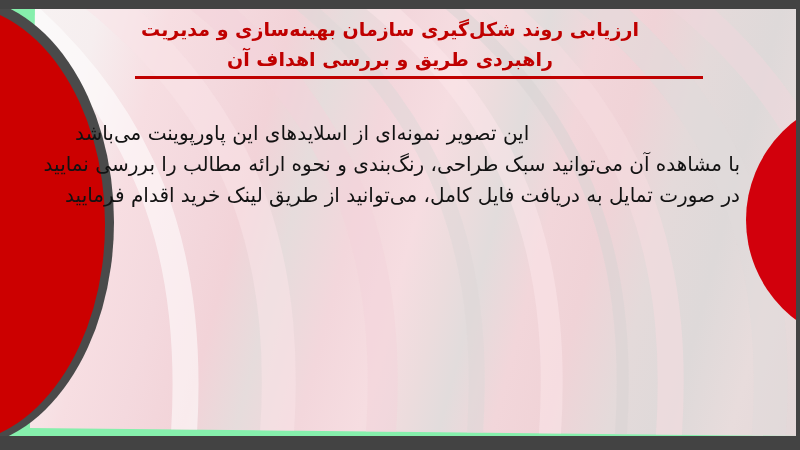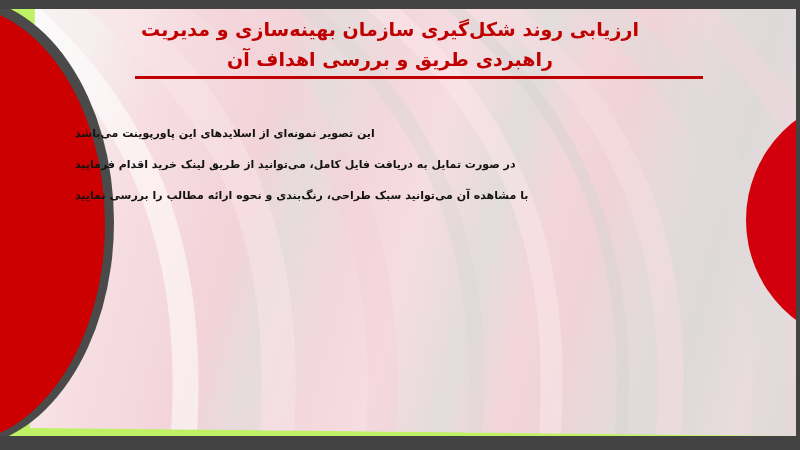--- a/index.html
+++ b/index.html
@@ -12,21 +12,21 @@
     height: 450px;
     overflow: hidden;
     font-family: "DejaVu Sans", sans-serif;
   }
 
   #slide {
     position: relative;
     width: 800px;
     height: 450px;
     overflow: hidden;
-    background: #bef264;
+    background: #86efac;
   }
 
   
   .frame-top {
     position: absolute;
     left: 0; top: 0;
     width: 800px; height: 9px;
     background: #434343;
     z-index: 6;
   }
@@ -160,22 +160,22 @@
   .body-block {
     position: absolute;
     right: 45px;
     top: 110px;
     width: 665px;
     text-align: left;
   }
   .body-line {
     color: #121212;
     font-family: "DejaVu Sans", sans-serif;
-    font-size: 11px;
-    font-weight: bold;
+    font-size: 20px;
+    font-weight: normal;
     line-height: 31px;
     white-space: nowrap;
     direction: rtl;
     text-align: left;
   }
 </style>
 </head>
 <body>
 
 <div id="slide">
@@ -212,18 +212,18 @@
 
     <div class="title-block">
       <div class="title-line">ارزیابی روند شکل‌گیری سازمان بهینه‌سازی و مدیریت</div>
       <div class="title-line">راهبردی طریق و بررسی اهداف آن</div>
     </div>
 
     <div class="title-rule"></div>
 
     <div class="body-block">
       <div class="body-line">این تصویر نمونه‌ای از اسلایدهای این پاورپوینت می‌باشد</div>
+      <div class="body-line">با مشاهده آن می‌توانید سبک طراحی، رنگ‌بندی و نحوه ارائه مطالب را بررسی نمایید</div>
       <div class="body-line">در صورت تمایل به دریافت فایل کامل، می‌توانید از طریق لینک خرید اقدام فرمایید</div>
-      <div class="body-line">با مشاهده آن می‌توانید سبک طراحی، رنگ‌بندی و نحوه ارائه مطالب را بررسی نمایید</div>
     </div>
 
   </div>
 </div>
 
 </body></html>

